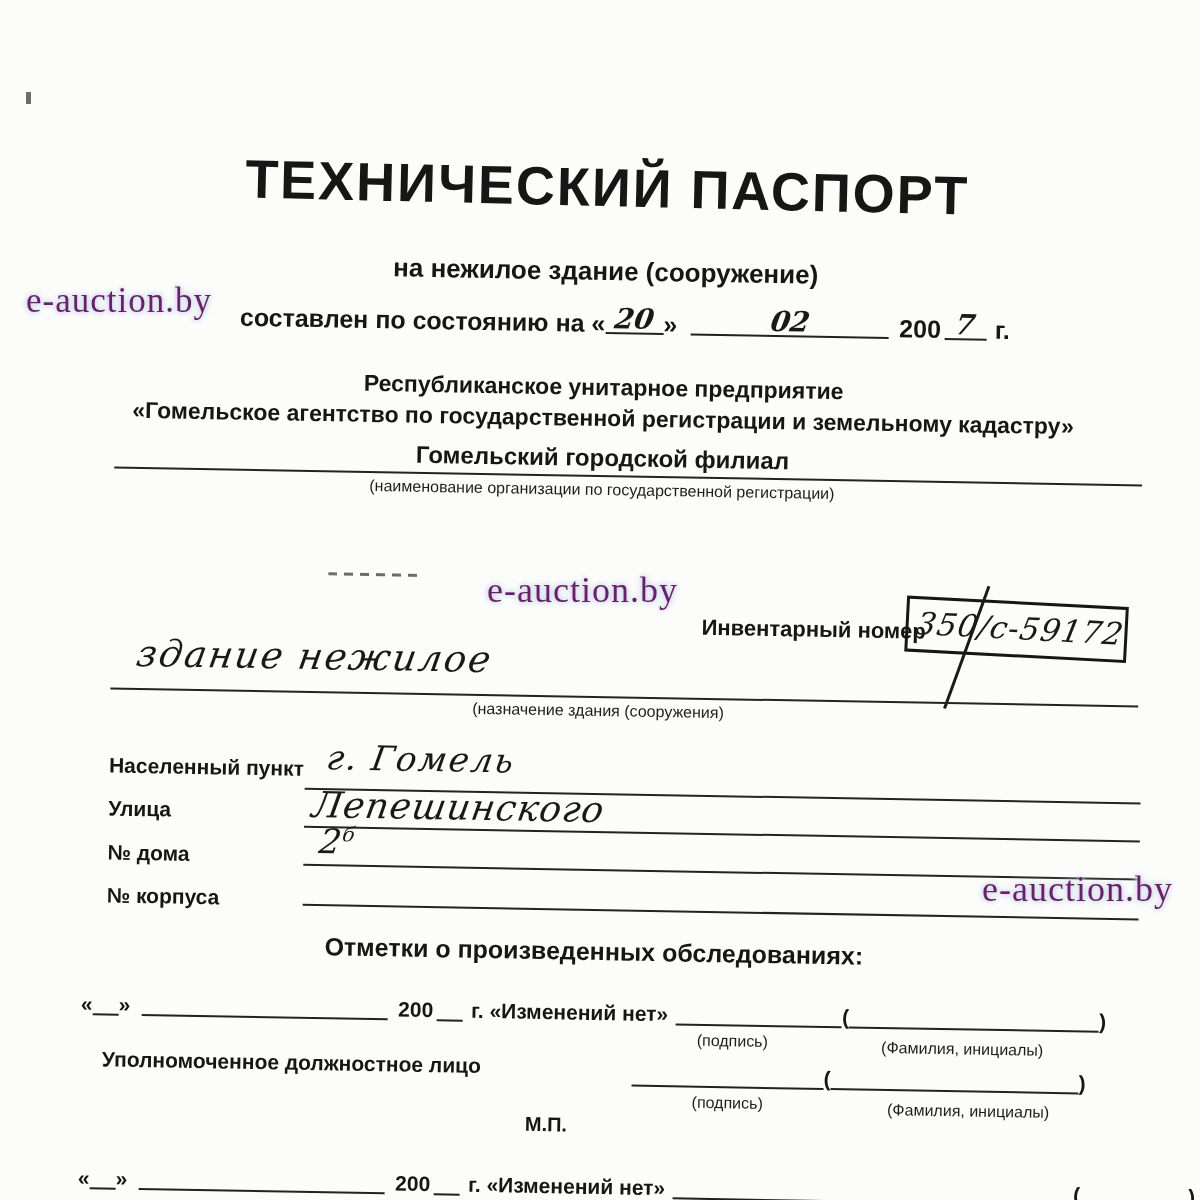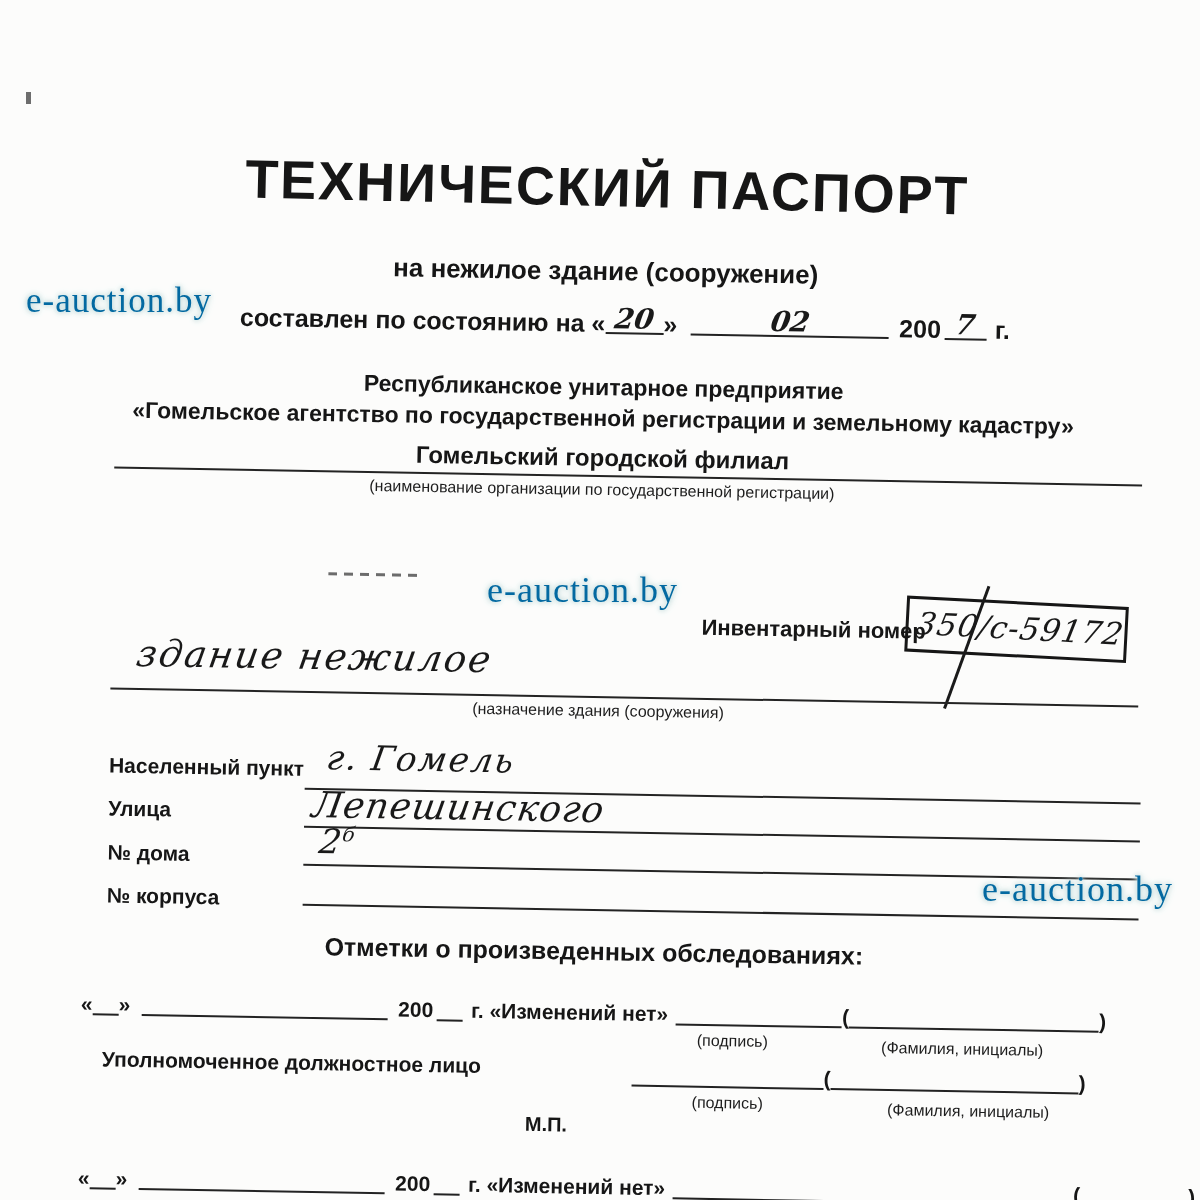--- a/index.html
+++ b/index.html
@@ -57,21 +57,21 @@
   .w166{width:166px;}.w192{width:192px;}.w198{width:198px;}
   .w246{width:246px;}.w248{width:248px;}.w250{width:250px;}.w400{width:400px;}
   .ml4{margin-left:4px;}.ml8{margin-left:8px;}.ml10{margin-left:10px;}
   .ml12{margin-left:12px;}.ml14{margin-left:14px;}
   .caps-slot{position:absolute;text-align:center;}
 
   .official{top:1056px;left:110px;font-weight:600;font-size:21px;}
   .seal{top:1114px;left:534px;font-weight:600;font-size:20px;}
 
   .wm{
-    position:absolute;font-family:"Liberation Serif",serif;color:#0369a1;
+    position:absolute;font-family:"Liberation Serif",serif;color:#701a75;
     letter-spacing:1px;
     text-shadow:0 0 1px #e6f2f2,0 0 4px #bcd6d6,0 0 7px #cfe4e4,0 0 11px #ddeded;
   }
   .wm1{left:26px;top:281px;font-size:35px;}
   .wm2{left:487px;top:569px;font-size:36px;}
   .wm3{left:982px;top:868px;font-size:36px;}
 
   .dashes{position:absolute;left:328px;top:577px;width:94px;height:3px;
     background:repeating-linear-gradient(90deg,#3c3c3c 0 9px,transparent 9px 16px);
     opacity:.75;}

